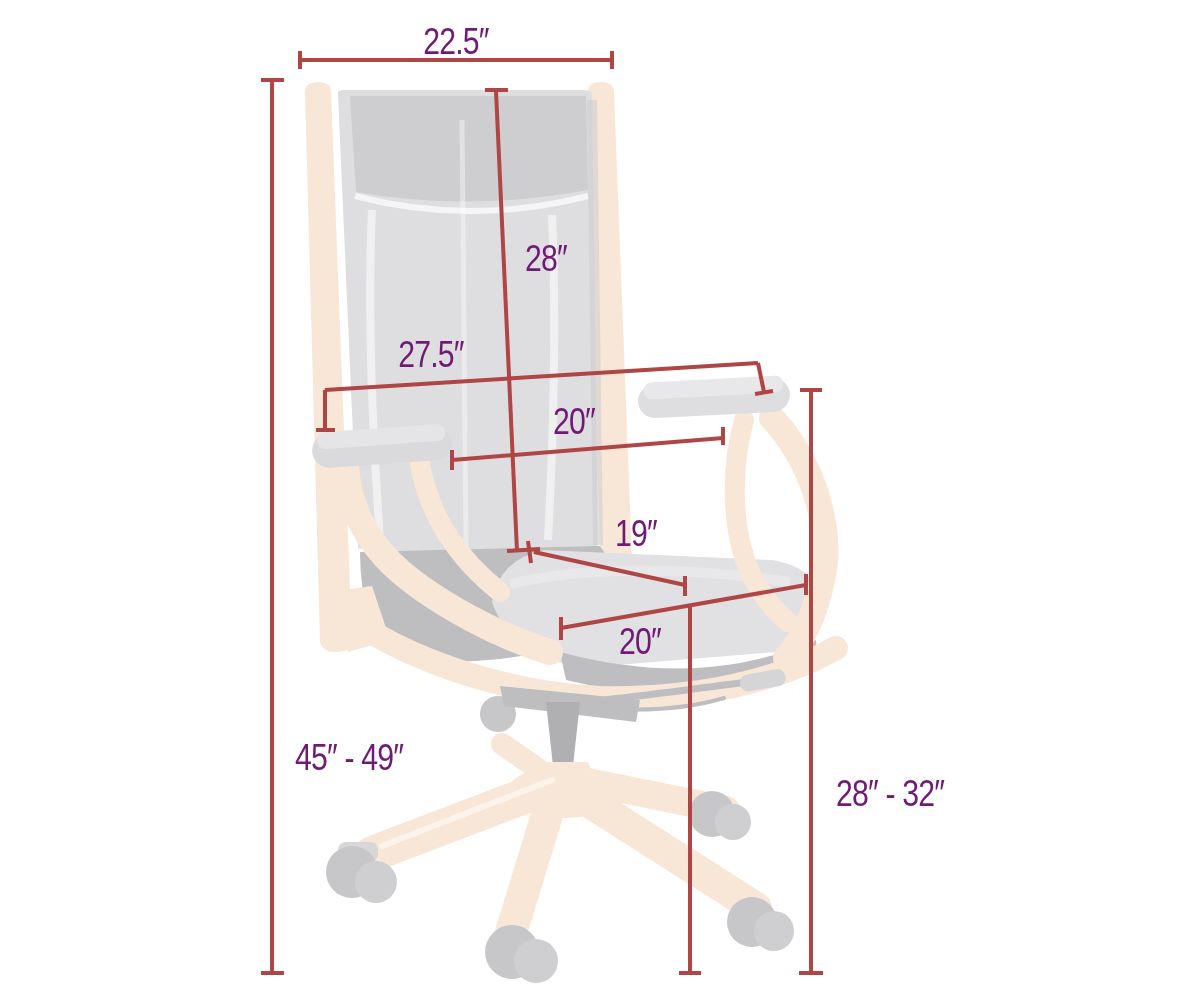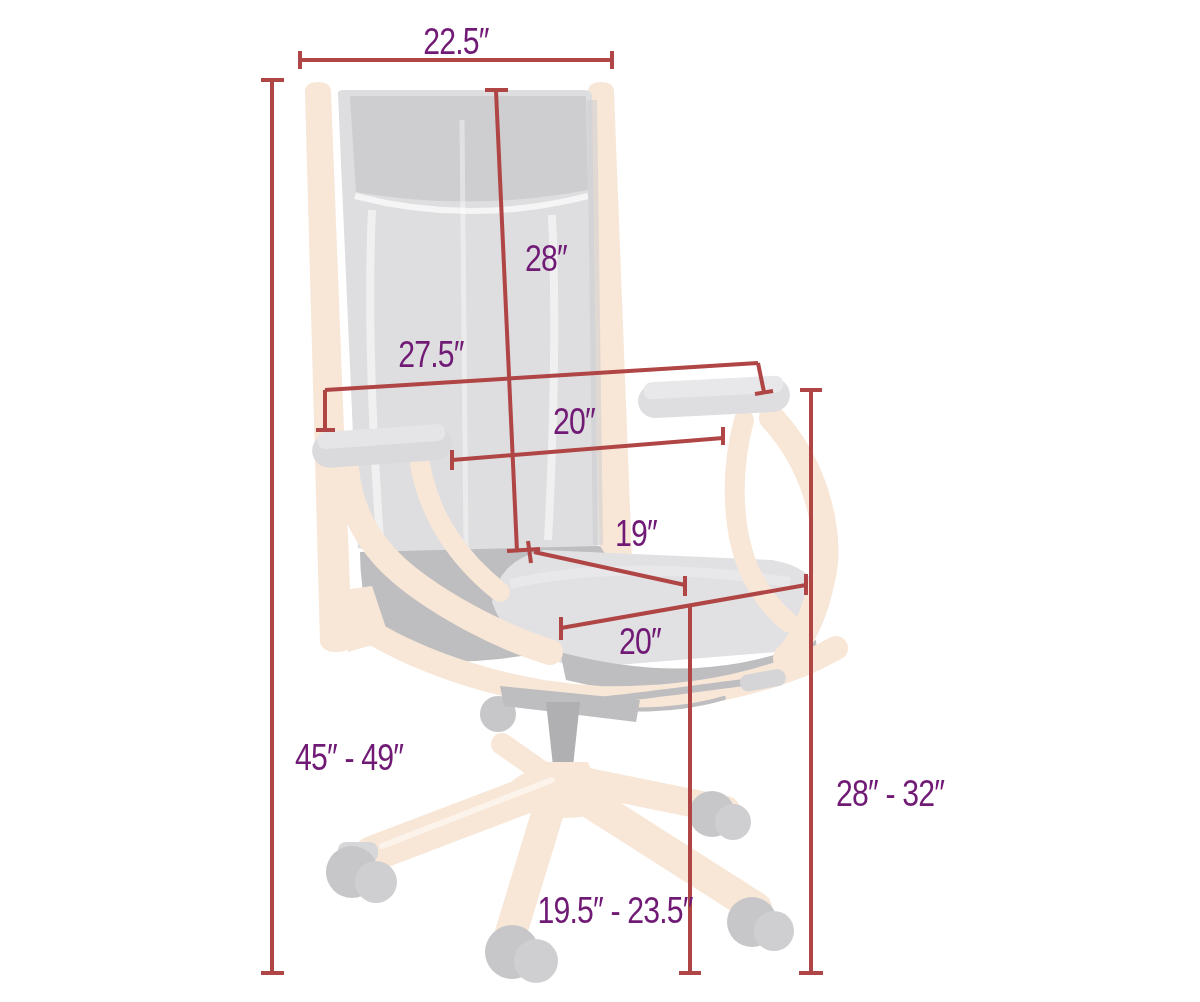--- a/index.html
+++ b/index.html
@@ -191,17 +191,14 @@
   </div>
 
   <div class="dim-label al-left" style="left:295px;top:740px;">
     <span class="t">45″ - 49″</span>
   </div>
 
   <div class="dim-label al-left" style="left:836px;top:748px;margin-top:28px;">
     <span class="t">28″ - 32″</span>
   </div>
 
-  <div class="dim-label al-right" style="left:508px;top:893px;width:174px;">
-    <span class="t">19.5″ - 23.5″</span>
-  </div>
 
 </div>
 
 </body></html>

